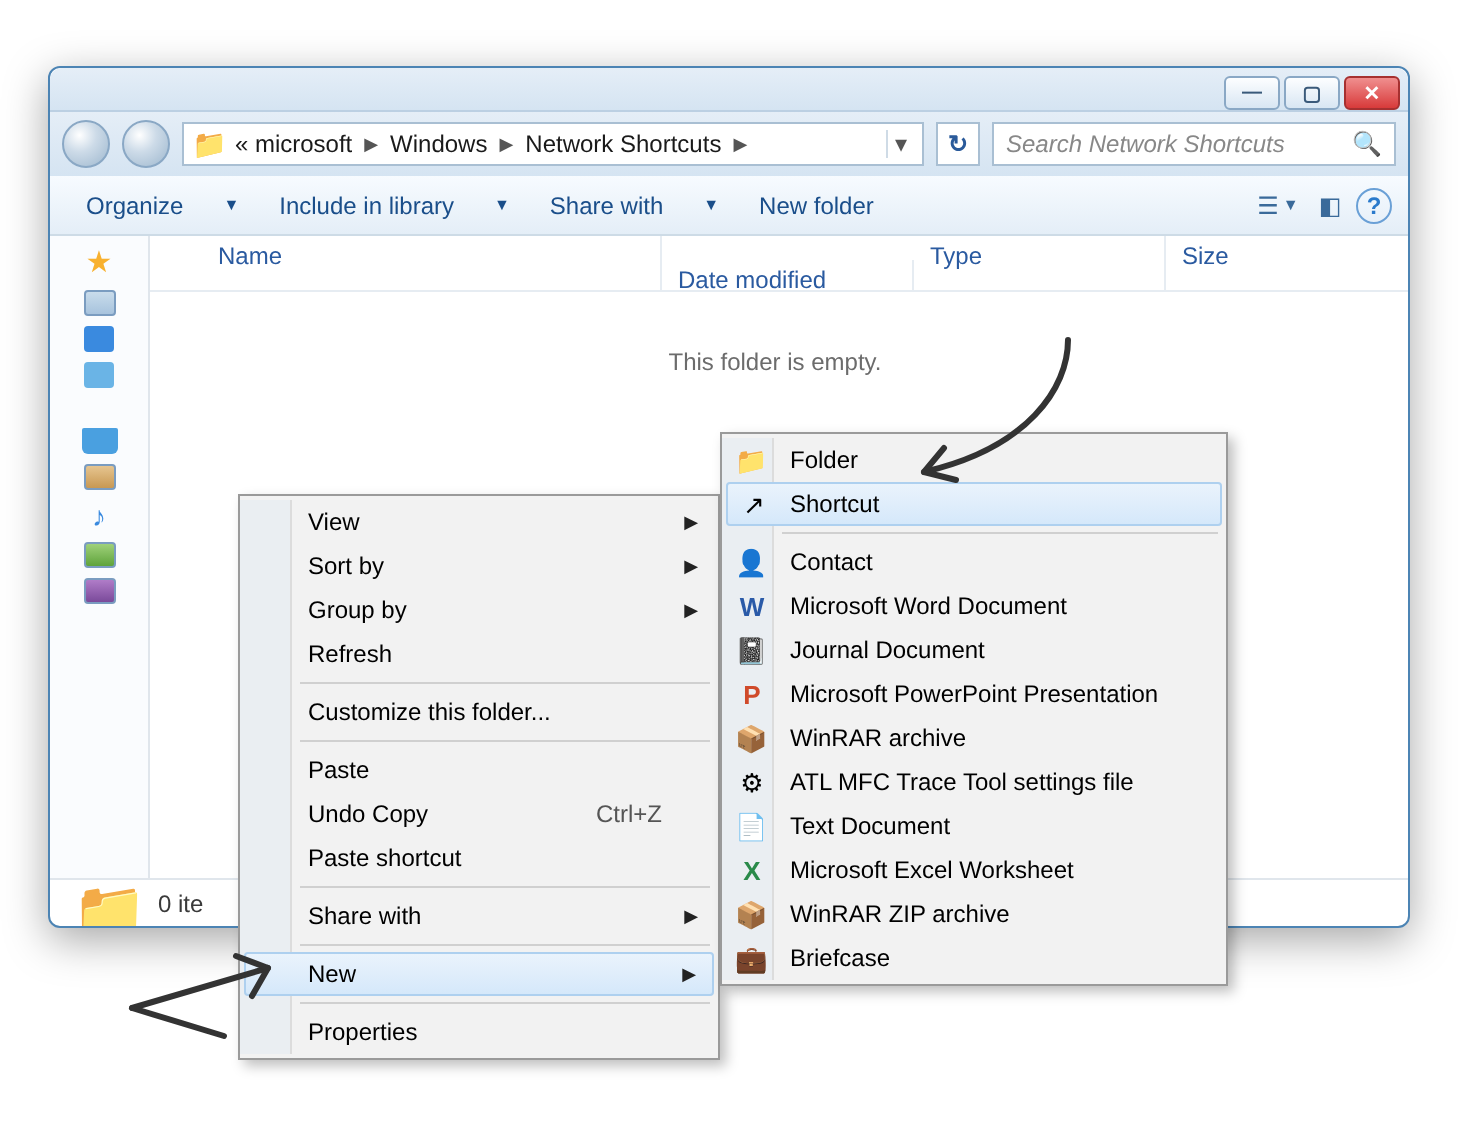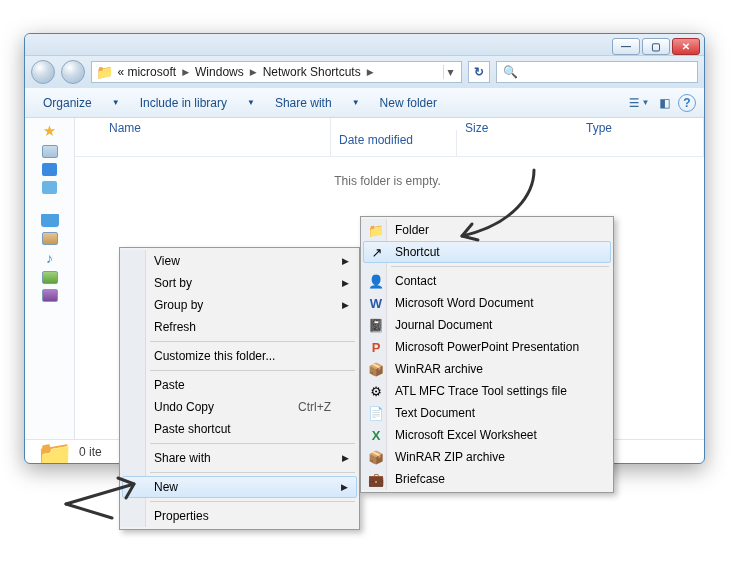--- a/index.html
+++ b/index.html
@@ -96,21 +96,21 @@
     padding:4px 3px;
     display:flex;flex-direction:column;gap:5px;align-items:center;
     background:#fafcfe;
   }
   .star{color:#f8b12f;font-size:15px;}
   .hd{background:linear-gradient(#c9dceb,#a7c3dd);border:1px solid #7a9cc0;width:16px;height:13px;border-radius:2px;}
   .blue{background:#3a8adf;border-radius:2px;width:15px;height:13px;}
   .mus{color:#3a8adf;font-size:14px;}
 
   .list{flex:1;position:relative;}
-  .cols{display:flex;height:39px;border-bottom:1px solid #e6ecf2;font-size:12px;color:#2a5aa0;}
+  .cols{display:flex;height:28px;border-bottom:1px solid #e6ecf2;font-size:12px;color:#2a5aa0;}
   .col{padding:3px 8px;border-right:1px solid #e6ecf2;}
   .empty-msg{position:absolute;top:56px;left:0;right:4px;text-align:center;color:#6c6c6c;font-size:12px;}
 
   .status{
     height:24px;border-top:1px solid #e0e6ec;
     display:flex;align-items:center;padding:0 10px;gap:8px;
     color:#3a3a3a;
     overflow: hidden;
   }
   .status .bigfldr{width:40px;height:32px;display:flex;align-items:center;justify-content:center;font-size:30px;color:#f5cd7a;margin-right:-4px;margin-top:8px;}
@@ -158,20 +158,21 @@
       <span class="bc-sep">▶</span>
       <span class="bc-seg">Windows</span>
       <span class="bc-sep">▶</span>
       <span class="bc-seg">Network Shortcuts</span>
       <span class="bc-sep">▶</span>
       <span style="flex:1"></span>
       <span class="bc-dd">▾</span>
     </div>
     <div class="refresh-btn">↻</div>
     <div class="search">
+      <span class="search-ph">Search Network Shortcuts</span>
       <span style="color:#4a7ab0;">🔍</span>
     </div>
   </div>
 
   <div class="toolbar">
     <div class="tbtn">
         <span>Organize</span>
         <span class="caret">▼</span>
       </div>
     <div class="tbtn">
@@ -201,22 +202,22 @@
       <span class="blue" style="background:#4aa0e0;width:18px;border-radius:1px 1px 3px 3px;"></span>
       <span class="hd" style="background:linear-gradient(#e6c590,#c89852);"></span>
       <span class="mus">♪</span>
       <span class="hd" style="background:linear-gradient(#9fd17a,#5fa33b);"></span>
       <span class="hd" style="background:linear-gradient(#b07cc8,#7a4a9a);"></span>
     </div>
     <div class="list">
       <div class="cols">
         <div class="col" style="width:256px;padding-left:34px;">Name</div>
         <div class="col" style="width:126px;margin-top:12px;">Date modified</div>
+        <div class="col" style="width:126px;">Type</div>
         <div class="col" style="flex:1;border-right:none;">Size</div>
-        <div class="col" style="width:126px;">Type</div>
       </div>
       <div class="empty-msg">This folder is empty.</div>
     </div>
   </div>
 
   <div class="status">
     <span class="bigfldr">📁</span>
     <span>0 ite</span>
   </div>
 </div>

